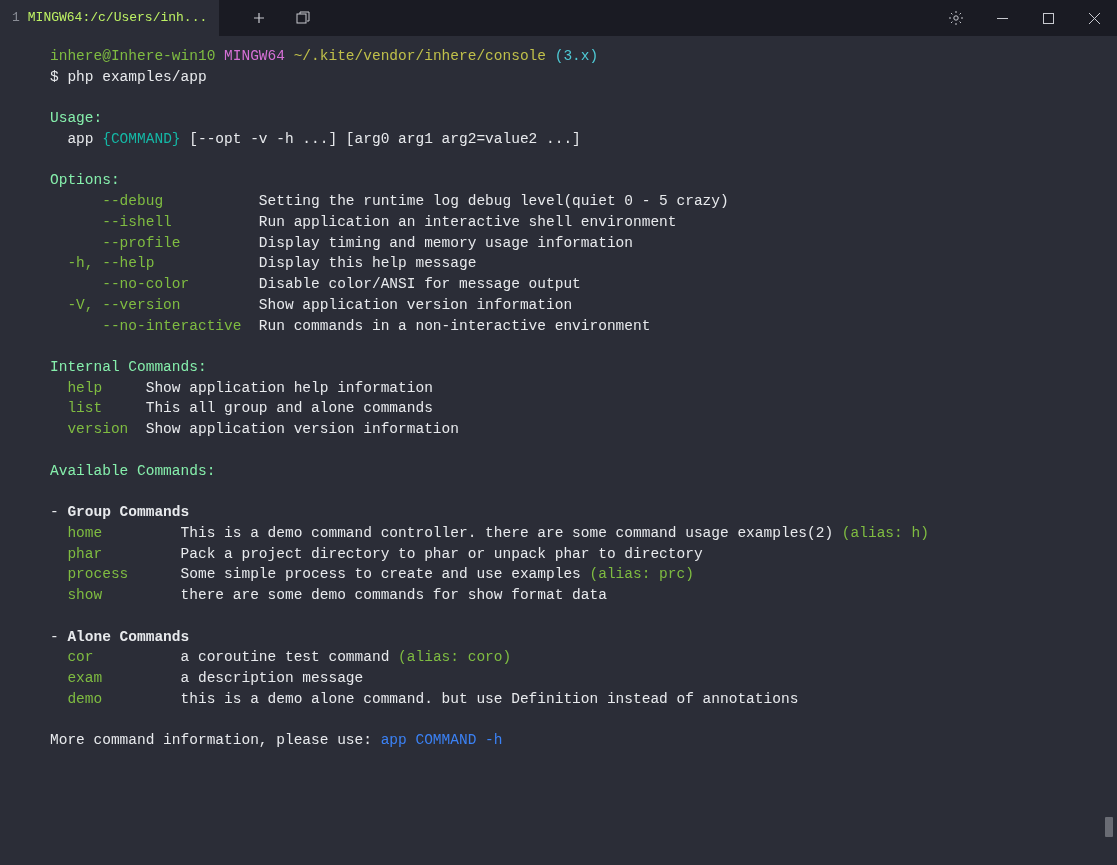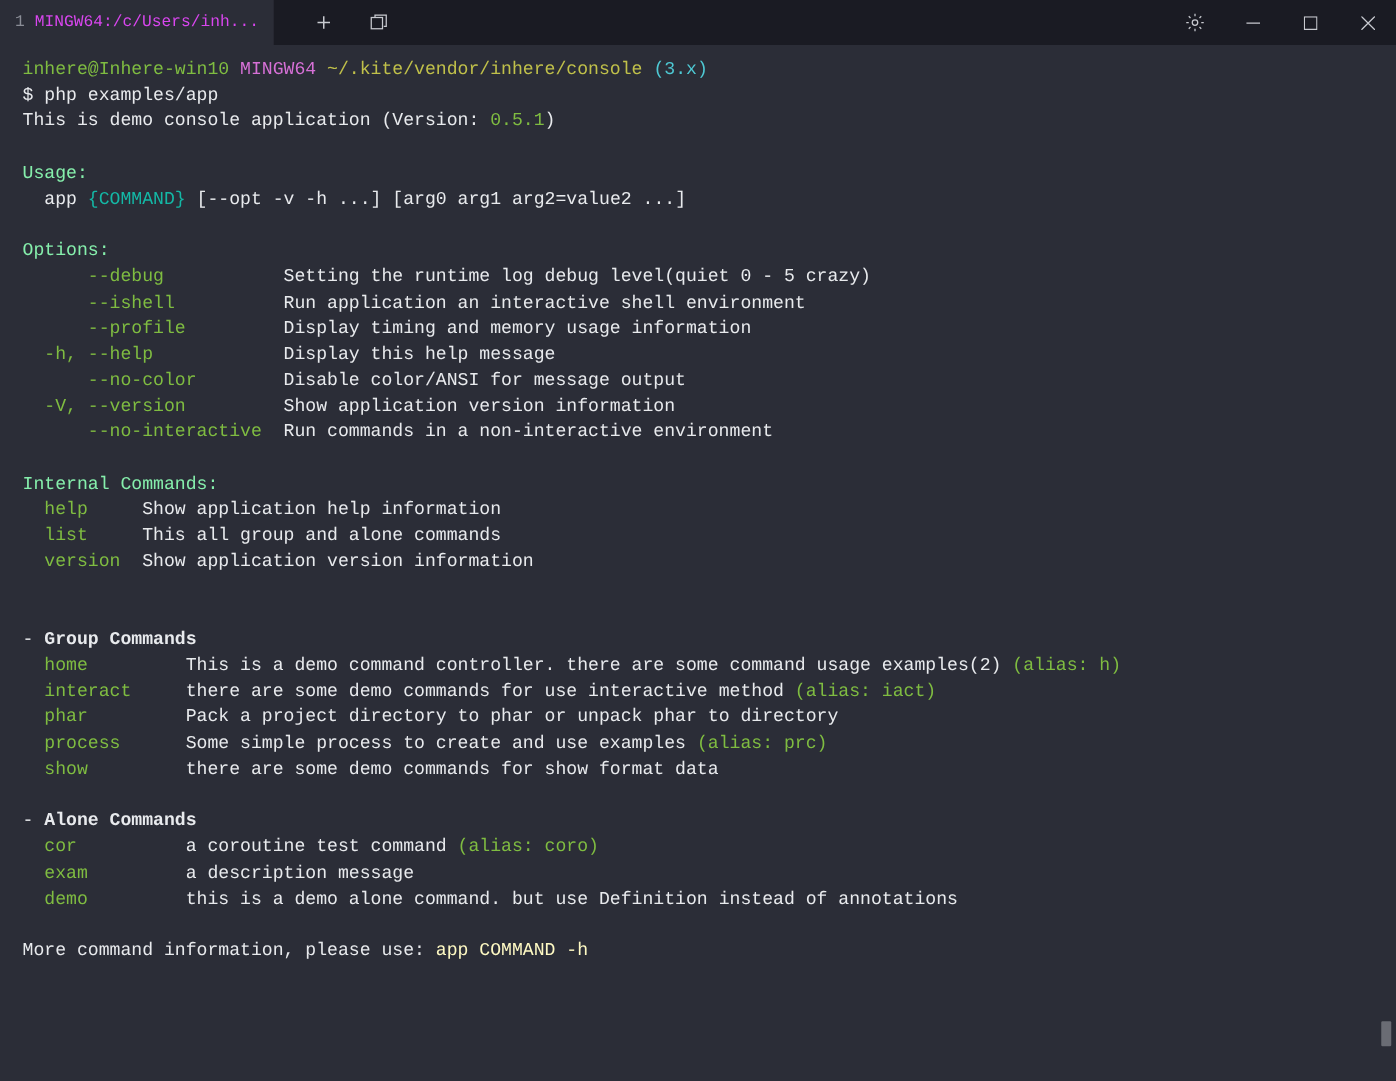--- a/index.html
+++ b/index.html
@@ -31,21 +31,21 @@
       height: 100%;
       background: #2b2d37;
       gap: 8px;
       max-width: 230px;
     }
     .tab-index {
       color: #8a8d96;
       font-size: 13px;
     }
     .tab-title {
-      color: #d946ef;
+      color: #bef264;
       font-size: 13px;
       white-space: nowrap;
       overflow: hidden;
       text-overflow: ellipsis;
       font-family: Liberation Mono, monospace;
     }
     .titlebar-controls {
       display: flex;
       align-items: center;
       gap: 4px;
@@ -88,29 +88,30 @@
       color: #c8cad0;
       cursor: pointer;
     }
     .terminal-body {
       padding: 10px 18px;
       font-size: 14.5px;
       letter-spacing: 0;
     }
     .line {
       white-space: pre;
+      margin-left: 32px;
     }
     .c-user { color: #7fbc41; }
     .c-host { color: #d670d6; }
     .c-path { color: #c0c04a; }
     .c-branch { color: #4ec9d4; }
     .c-white { color: #e8eaed; }
     .c-yellow { color: #14b8a6; }
     .c-green { color: #7fbc41; }
-    .c-blue { color: #fef9c3; }
+    .c-blue { color: #3b82f6; }
     .c-heading { color: #86efac; }
     .c-bold { font-weight: bold; text-align: right; }
     .scrollbar-thumb {
       position: absolute;
       right: 4px;
       bottom: 28px;
       width: 8px;
       height: 20px;
       background: #6a6c74;
       border-radius: 1px;
@@ -160,21 +161,20 @@
             <path d="M0 0l11 11M11 0L0 11" stroke-width="1"></path>
           </svg>
       </div>
     </div>
   </div>
 </div>
 
 <div class="terminal-body">
   <div class="line"><span class="c-user">inhere@Inhere-win10</span> <span class="c-host">MINGW64</span> <span class="c-path">~/.kite/vendor/inhere/console</span> <span class="c-branch">(3.x)</span></div>
   <div class="line c-white"><span>$</span> <span>php examples/app</span></div>
-  <div class="line c-white"><span>This is demo console application (Version: </span><span class="c-green">0.5.1</span><span>)</span></div>
   <div class="line">&nbsp;</div>
   <div class="line c-heading">Usage:</div>
   <div class="line c-white"><span>  app </span><span class="c-yellow">{COMMAND}</span><span> [--opt -v -h ...] [arg0 arg1 arg2=value2 ...]</span></div>
   <div class="line">&nbsp;</div>
   <div class="line c-heading">Options:</div>
   <div id="options-list">
       <div class="line"><span class="c-green">      --debug          </span><span class="c-white"> Setting the runtime log debug level(quiet 0 - 5 crazy)</span></div>
       <div class="line"><span class="c-green">      --ishell         </span><span class="c-white"> Run application an interactive shell environment</span></div>
       <div class="line"><span class="c-green">      --profile        </span><span class="c-white"> Display timing and memory usage information</span></div>
       <div class="line"><span class="c-green">  -h, --help           </span><span class="c-white"> Display this help message</span></div>
@@ -183,25 +183,25 @@
       <div class="line"><span class="c-green">      --no-interactive </span><span class="c-white"> Run commands in a non-interactive environment</span></div>
     </div>
   <div class="line">&nbsp;</div>
   <div class="line c-heading">Internal Commands:</div>
   <div id="internal-list">
       <div class="line"><span class="c-green">  help     </span><span class="c-white">Show application help information</span></div>
       <div class="line"><span class="c-green">  list     </span><span class="c-white">This all group and alone commands</span></div>
       <div class="line"><span class="c-green">  version  </span><span class="c-white">Show application version information</span></div>
     </div>
   <div class="line">&nbsp;</div>
+  <div class="line c-heading">Available Commands:</div>
   <div class="line">&nbsp;</div>
   <div class="line c-white">- <span class="c-bold">Group Commands</span></div>
   <div id="group-list">
       <div class="line"><span class="c-green">  home         </span><span class="c-white">This is a demo command controller. there are some command usage examples(2) </span><span class="c-green">(alias: h)</span></div>
-      <div class="line"><span class="c-green">  interact     </span><span class="c-white">there are some demo commands for use interactive method </span><span class="c-green">(alias: iact)</span></div>
       <div class="line"><span class="c-green">  phar         </span><span class="c-white">Pack a project directory to phar or unpack phar to directory</span></div>
       <div class="line"><span class="c-green">  process      </span><span class="c-white">Some simple process to create and use examples </span><span class="c-green">(alias: prc)</span></div>
       <div class="line"><span class="c-green">  show         </span><span class="c-white">there are some demo commands for show format data</span></div>
     </div>
   <div class="line">&nbsp;</div>
   <div class="line c-white">- <span class="c-bold">Alone Commands</span></div>
   <div id="alone-list">
       <div class="line"><span class="c-green">  cor          </span><span class="c-white">a coroutine test command </span><span class="c-green">(alias: coro)</span></div>
       <div class="line"><span class="c-green">  exam         </span><span class="c-white">a description message</span></div>
       <div class="line"><span class="c-green">  demo         </span><span class="c-white">this is a demo alone command. but use Definition instead of annotations</span></div>

